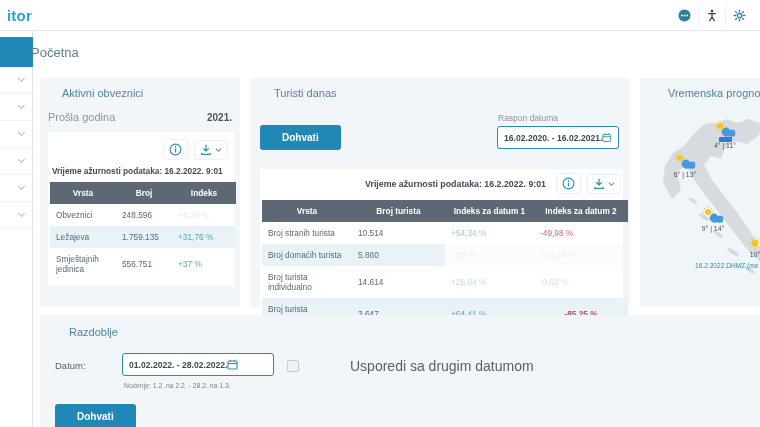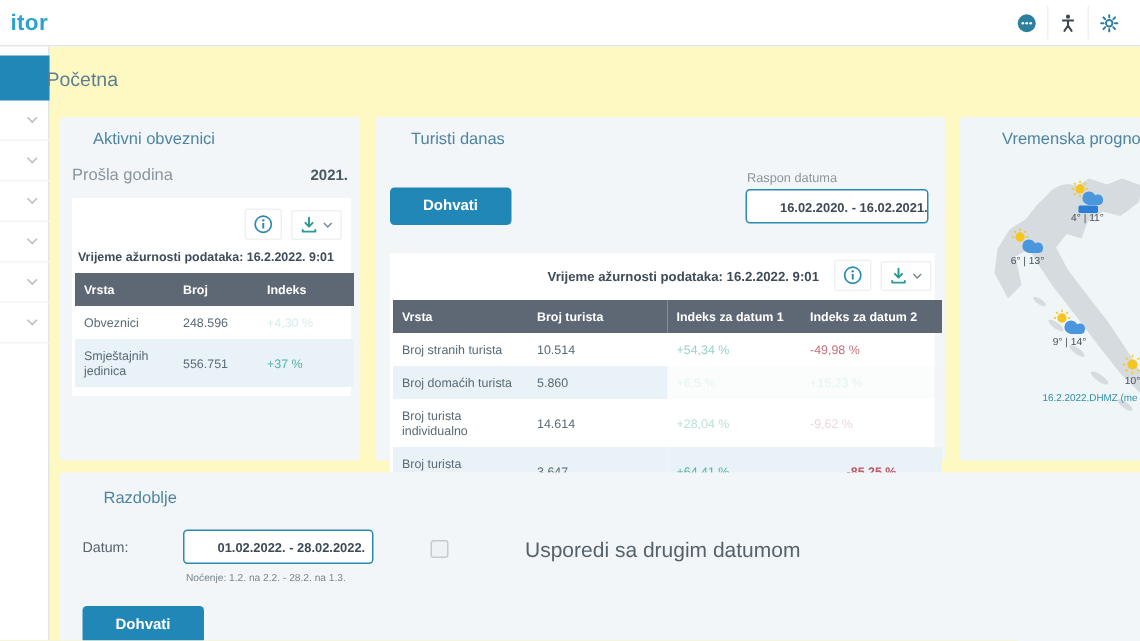--- a/index.html
+++ b/index.html
@@ -1,18 +1,18 @@
 <!DOCTYPE html>
 <html><head>
 <meta charset="utf-8">
 <style>
   * { margin:0; padding:0; box-sizing:border-box; }
   html,body { width:760px; height:427px; }
   body { font-family:"Liberation Sans","DejaVu Sans",sans-serif; background:#e7ecef; }
-  #app { position:relative; width:760px; height:427px; overflow:hidden; background:#fef9c3; }
+  #app { position:relative; width:760px; height:427px; overflow:hidden; background:#ffffff; }
 
   
   .topbar { position:absolute; left:0; top:0; width:760px; height:31px; background:#ffffff; border-bottom:1px solid #e2e7ea; z-index:5; }
   .logo { position:absolute; left:7px; top:7px; font-size:15px; font-weight:bold; color:#2ba3cc; letter-spacing:.2px; }
   .topbar-icons { position:absolute; right:8px; top:0; height:30px; display:flex; align-items:center; }
   .icon-btn { width:27px; height:22px; display:flex; align-items:center; justify-content:center; border-left:1px solid #eef1f3; cursor:pointer; background:#fff; border-top:none; border-right:none; border-bottom:none; }
   .icon-btn:first-child { border-left:none; }
 
   
   .sidebar { position:absolute; left:0; top:31px; width:33px; height:396px; background:#ffffff; border-right:1px solid #dfe4e7; }
@@ -32,54 +32,54 @@
   .muted-label { font-size:11px; color:#8a959e; }
   .year { font-size:10px; color:#4a5863; font-weight:bold; }
   .panel-white { background:#ffffff; margin-top:9px; padding:5px 2px 6px 2px; }
   .tool-row { display:flex; justify-content:flex-end; align-items:center; gap:6px; padding:2px 4px 4px 0; }
   .tool-box { display:flex; align-items:center; gap:3px; padding:3px 5px; background:#fff; border:1px solid #eef1f3; border-radius:2px; cursor:pointer; }
   .updated { font-size:8.3px; color:#3f4c57; font-weight:bold; padding:2px 2px 6px 2px; }
 
   table { border-collapse:collapse; table-layout:fixed; }
   .tbl { width:186px; }
   .tbl2 { width:366px; }
-  th { background:#5d6874; color:#ffffff; font-size:8.3px; text-align:left; font-weight:bold; padding:6px 6px; }
+  th { background:#5d6874; color:#ffffff; font-size:8.3px; text-align:center; font-weight:bold; padding:6px 6px; }
   td { font-size:8.3px; color:#5a6a75; padding:6px 6px; vertical-align:middle; }
   tr:nth-child(even) td { background:#e9f2f7; }
   .up { color:#4fb3a3;margin-left:18px; }
   .down { color:#bf5563; }
   .f85 { opacity:.85; } .f60 { opacity:.6; } .f40 { opacity:.4; } .f15 { opacity:.15; } .f25 { opacity:.25; }
   .bold { font-weight:bold;text-align:center; }
 
   
   .card-tur { left:250px; top:78px; width:380px; height:229px; padding:9px 7px 0 10px; }
   .tur-controls { position:relative; height:66px; }
   .btn-primary { position:absolute; background:#2187b7; color:#fff; border:none; border-radius:3px; font-size:10px; font-weight:bold; font-family:inherit; padding:7px 22px; cursor:pointer; }
   .btn-fetch1 { left:0px; top:26px; }
   .range-label { position:absolute; right:10px; top:14px; width:115px; font-size:8.5px; color:#8a959e; }
-  .date-input { position:absolute; display:flex; align-items:center; background:#fff; border:1px solid #2a8ab0; border-radius:3px; padding:5px 22px; cursor:text; }
+  .date-input { position:absolute; display:flex; align-items:center; background:#fff; border:1px solid #2a8ab0; border-radius:3px; padding:5px 6px; cursor:text; }
   .di-tur { right:4px; top:27px; width:122px; }
   .date-text { font-size:8.6px; font-weight:bold; color:#3d4a54; white-space:nowrap; }
   .tool-row2 { display:flex; justify-content:flex-end; align-items:center; gap:6px; padding:4px 2px 6px 0; background:#fff; margin-top:4px; }
   .updated2 { font-size:8.8px; color:#3f4c57; font-weight:bold; margin-right:4px; }
   .panel-white2 { background:#fff; padding:0 2px 6px 2px; }
 
   
   .card-wx { left:640px; top:78px; width:134px; height:229px; padding:9px 0 0 14px; overflow:hidden; background:#f0f5f7; }
   .wx-map { position:absolute; left:6px; top:26px; }
   .wx-point { position:absolute; display:flex; flex-direction:column; align-items:center; }
   .wx-temp { font-size:6.8px; color:#44525c; margin-top:0px; white-space:nowrap; }
   .wx-badge { width:13px; height:5px; background:#2a7fd4; border-radius:1px; margin-top:-2px; }
   .wx-src { position:absolute; left:55px; top:184px; font-size:6.6px; color:#2d8fa8; white-space:nowrap; }
 
   
   .card-raz { left:40px; top:315px; width:730px; height:120px; padding:11px 0 0 15px; }
   .raz-row { position:relative; height:62px; }
   .datum-label { position:absolute; left:0; top:22px; font-size:9.5px; color:#55626c; }
-  .di-raz { left:67px; top:15px; width:127px; }
+  .di-raz { left:67px; top:15px; width:152px; }
   .note { position:absolute; left:69px; top:44px; font-size:6.8px; color:#7a858e; }
   .compare { position:absolute; left:232px; top:20px; display:flex; align-items:center; gap:7px; cursor:pointer; }
   .checkbox { width:12px; height:12px; background:#eef2f5; border:1px solid #c3ccd3; border-radius:2px; }
   .compare-label { font-size:14px; color:#55626c;margin-left:44px; }
   .btn-fetch2 { position:relative; left:0; top:0; margin-top:4px; }
 
   svg { display:block; }
 </style>
 </head>
 <body>
@@ -183,20 +183,25 @@
             <th>Indeks</th>
           </tr>
         </thead>
         <tbody>
           <tr>
             <td>Obveznici</td>
             <td>248.596</td>
             <td class="up f25">+4,30 %</td>
           </tr>
           <tr>
+            <td>Ležajeva</td>
+            <td>1.759.135</td>
+            <td class="up">+31,76 %</td>
+          </tr>
+          <tr>
             <td>Smještajnih jedinica</td>
             <td>556.751</td>
             <td class="up">+37 %</td>
           </tr>
         </tbody>
       </table>
     </div>
   </div>
 
   <div class="card card-tur">

